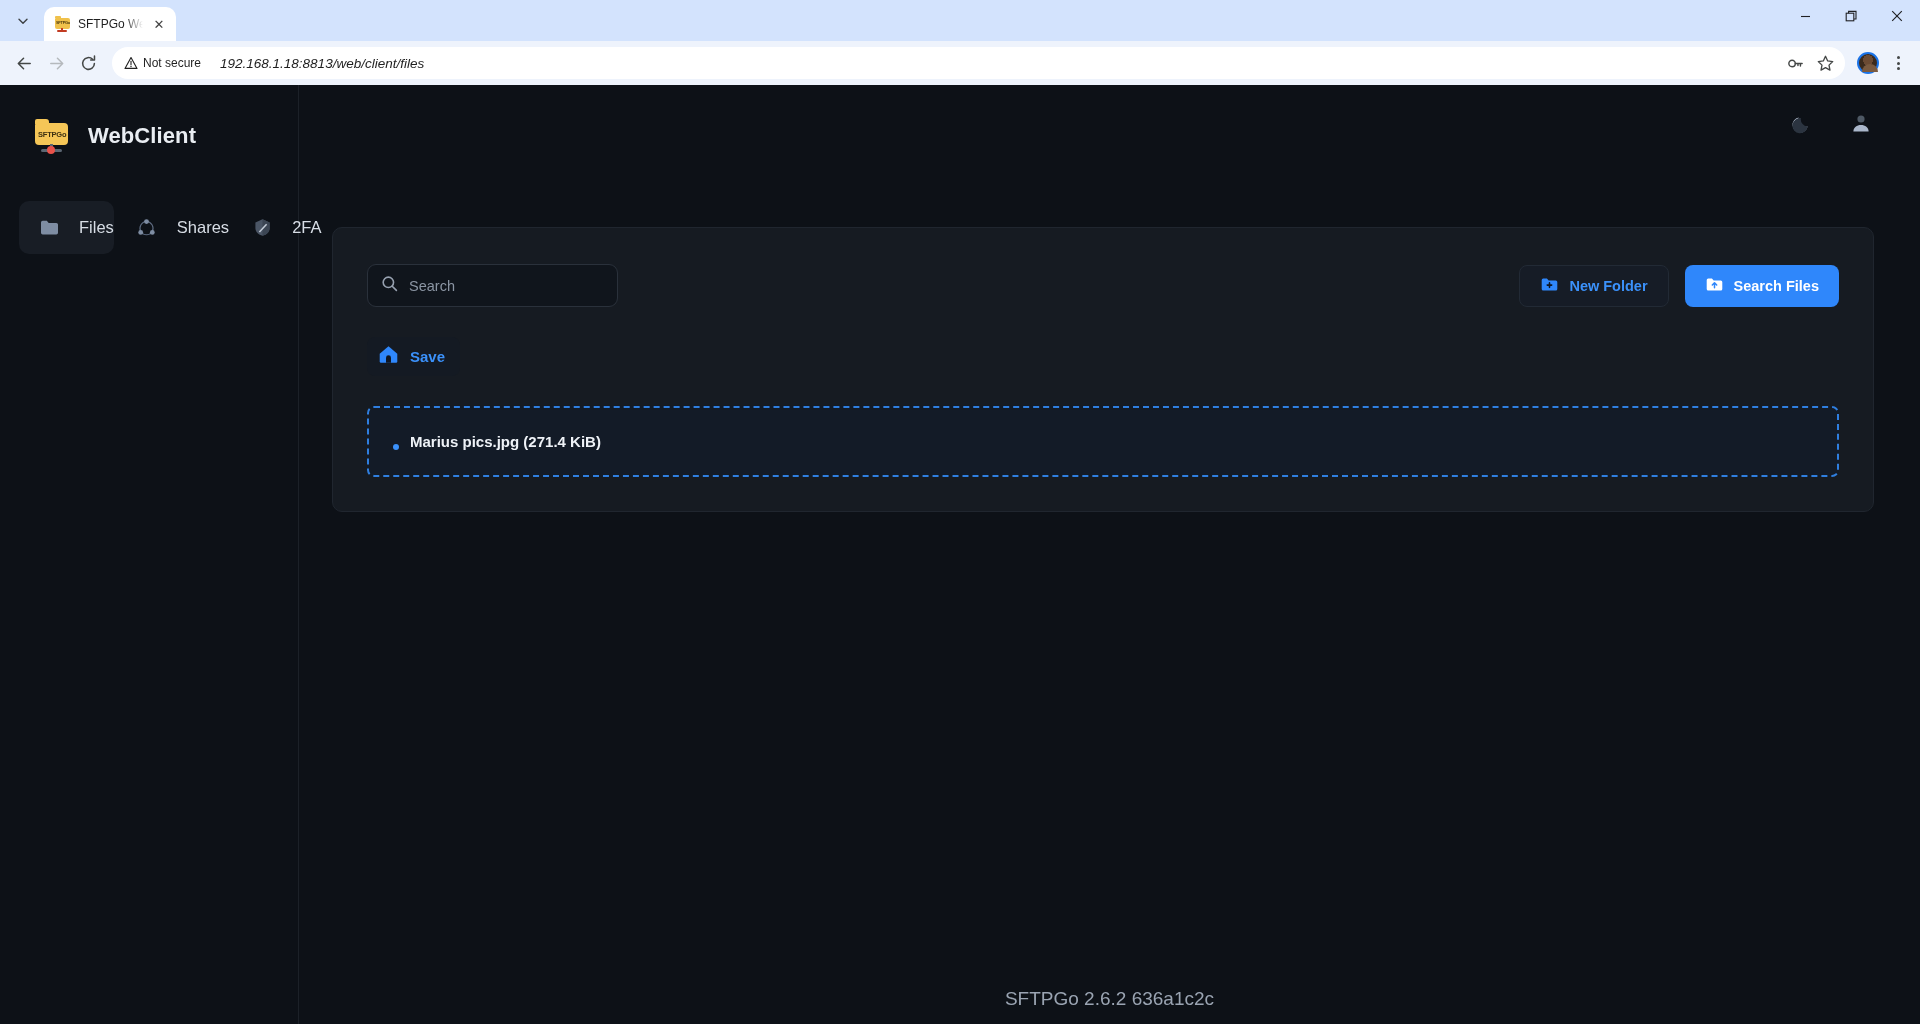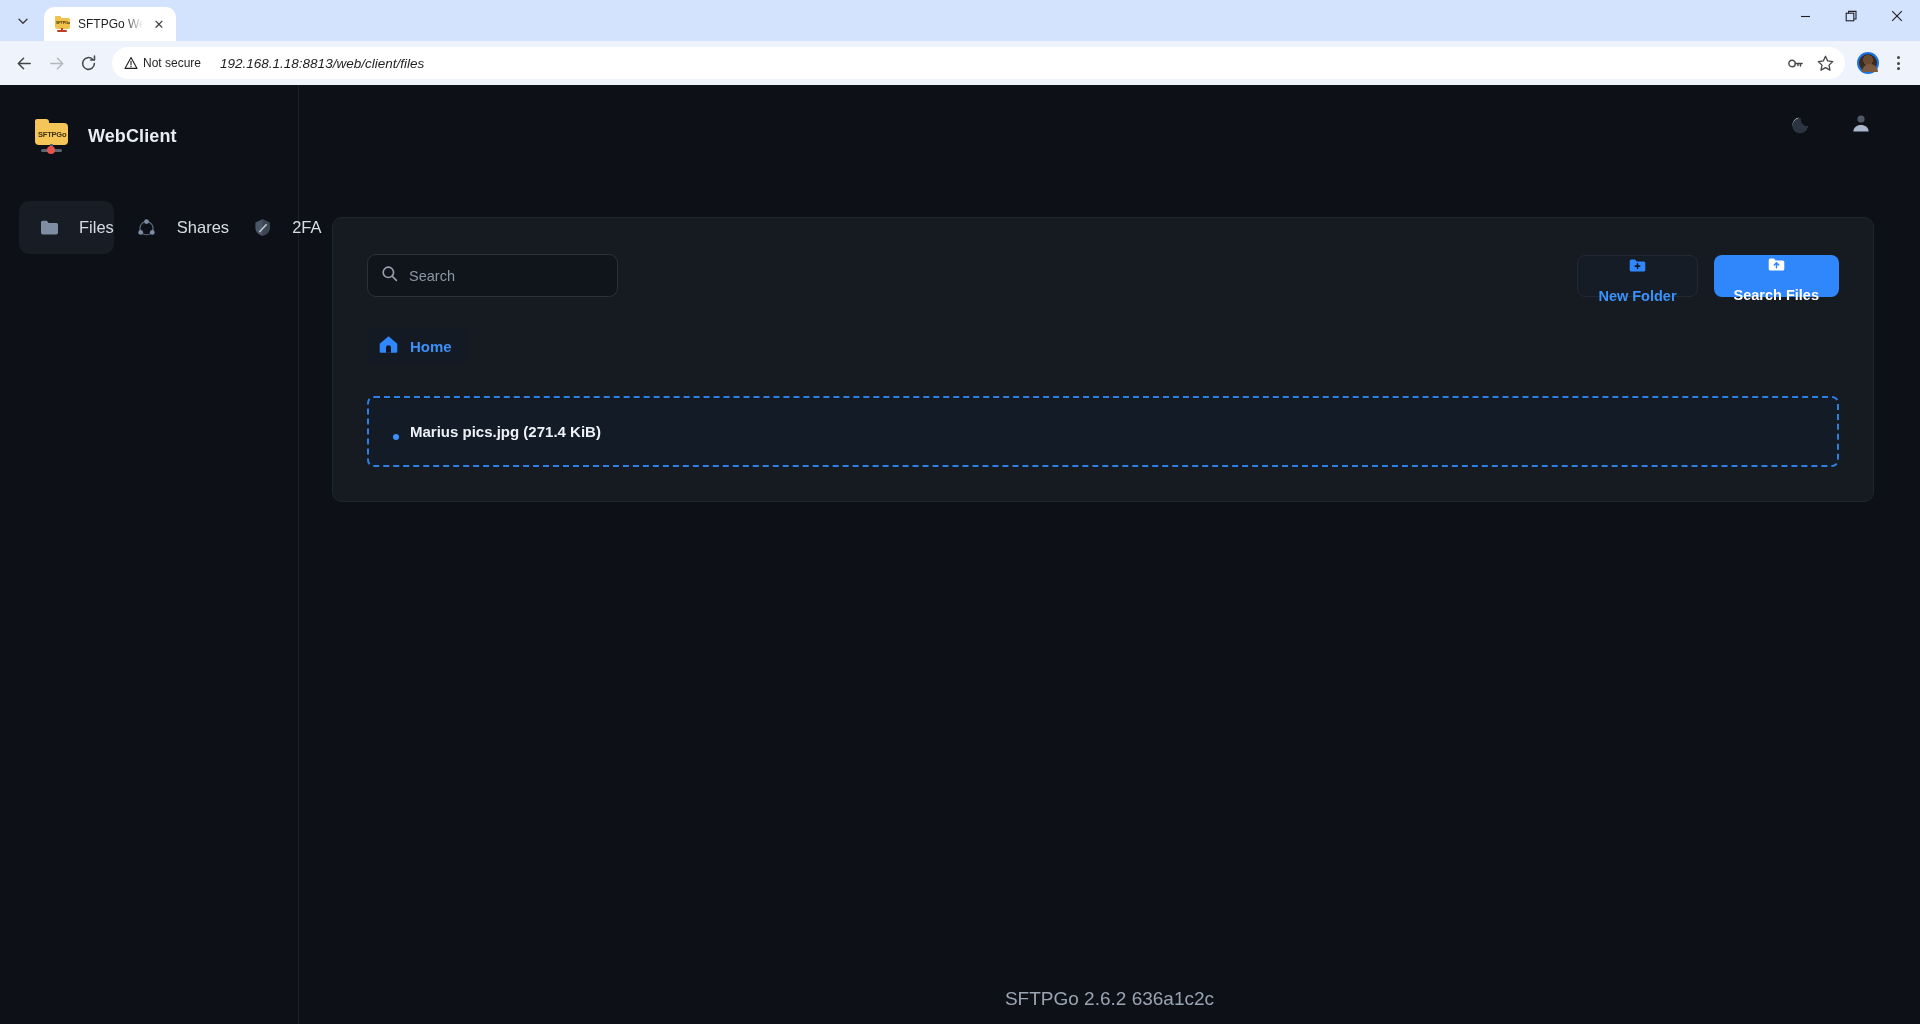--- a/index.html
+++ b/index.html
@@ -131,33 +131,33 @@
   .bl-txt {
     position: absolute; left: 5px; top: 11px; font-size: 7.5px; font-weight: bold;
     color: #3d3011; letter-spacing: -0.2px;
   }
   .bl-stem { position: absolute; left: 17px; top: 25px; width: 3px; height: 7px; background: #5b6672; }
   .bl-bar { position: absolute; left: 8px; top: 30px; width: 21px; height: 2.5px; background: #5b6672; border-radius: 2px; }
   .bl-dot {
     position: absolute; left: 14px; top: 27px; width: 8px; height: 8px;
     border-radius: 5px; background: #e8524a;
   }
-  .brand-name { font-size: 18px; color: #e9edf2; font-weight: 600; letter-spacing: 0.1px; }
+  .brand-name { font-size: 22px; color: #e9edf2; font-weight: 600; letter-spacing: 0.1px; }
 
   .nav { margin-top: 48px; padding: 0 19px; display: flex; flex-direction: row; gap: 3px; }
   .nav-item {
     height: 53px; border-radius: 10px; display: flex; align-items: center;
     padding: 0 0 0 19px; gap: 19px; cursor: pointer;
   }
   .nav-item.active { background: #181d25; }
   .nav-ico { width: 22px; height: 22px; flex: 0 0 22px; display: flex; align-items: center; justify-content: center; }
   .nav-label { font-size: 16.5px; color: #d7dde5; font-weight: 500; }
 
   
-  .main { flex: 1; display: flex; flex-direction: column; position: relative; }
+  .main { flex: 1; display: flex; flex-direction: column; position: relative; gap: 10px; }
   .topbar {
     height: 76px; display: flex; align-items: center; justify-content: flex-end;
     padding-right: 46px; gap: 34px;
   }
   .topbar-ico { width: 26px; height: 26px; display: flex; align-items: center; justify-content: center; cursor: pointer; }
 
   .card {
     margin: 56px 46px 0 33px; background: #161b22;
     border: 1px solid #20262f; border-radius: 10px;
     padding: 36px 34px 34px 34px;
@@ -170,21 +170,21 @@
   .search-input {
     background: transparent; border: none; outline: none; color: #c8d0da;
     font-size: 14.5px; font-family: "Liberation Sans", sans-serif; flex: 1;
   }
   .search-input::placeholder { color: #8b95a3; }
 
   .btn-group { display: flex; gap: 16px; align-items: center; }
   .btn {
     height: 42px; border-radius: 8px; display: flex; align-items: center;
     gap: 10px; padding: 0 20px; cursor: pointer; font-size: 14.5px; font-weight: 600;
-    border: none; font-family: "Liberation Sans", sans-serif; flex-direction: column;
+    border: none; font-family: "Liberation Sans", sans-serif;
   }
   .btn-secondary { background: #161c26; color: #3b91fa; border: 1px solid #222a35; }
   .btn-primary { background: #2f87fb; color: #fff; }
 
   .breadcrumb { margin-top: 30px; display: flex; }
   .crumb {
     display: flex; align-items: center; gap: 11px; background: #141a23;
     border-radius: 8px; padding: 7px 15px 7px 11px; cursor: pointer;
   }
   .crumb-label { color: #3b91fa; font-size: 15px; font-weight: 600; }
@@ -403,21 +403,21 @@
         </div>
 
         <div class="breadcrumb">
           <div class="crumb">
             <span>
               <svg width="21" height="21" viewBox="0 0 22 22">
                 <path d="M11 2.4 L20.2 10.2 v8.2a1.3 1.3 0 0 1-1.3 1.3H3.1a1.3 1.3 0 0 1-1.3-1.3v-8.2Z" fill="#2f87fb"></path>
                 <path d="M8.4 19.7 v-5.3a2.6 2.6 0 0 1 5.2 0 v5.3Z" fill="#0f1622"></path>
               </svg>
             </span>
-            <span class="crumb-label">Home</span>
+            <span class="crumb-label">Save</span>
           </div>
         </div>
 
         <div class="dropzone">
           <div class="dz-item">
             <span class="dz-bullet"></span>
             <span class="dz-text">Marius pics.jpg (271.4 KiB)</span>
           </div>
         </div>
 

